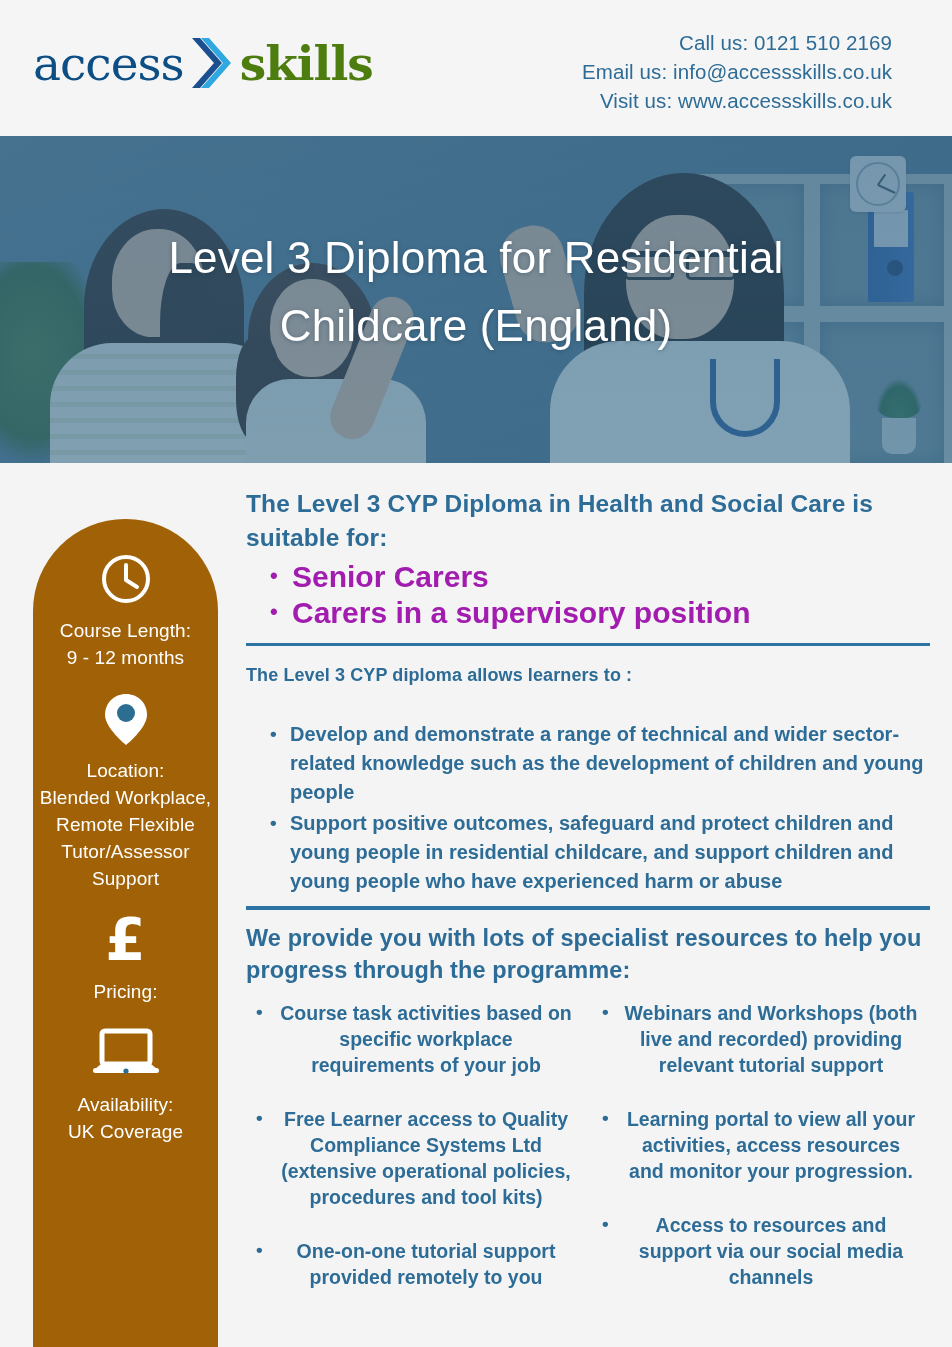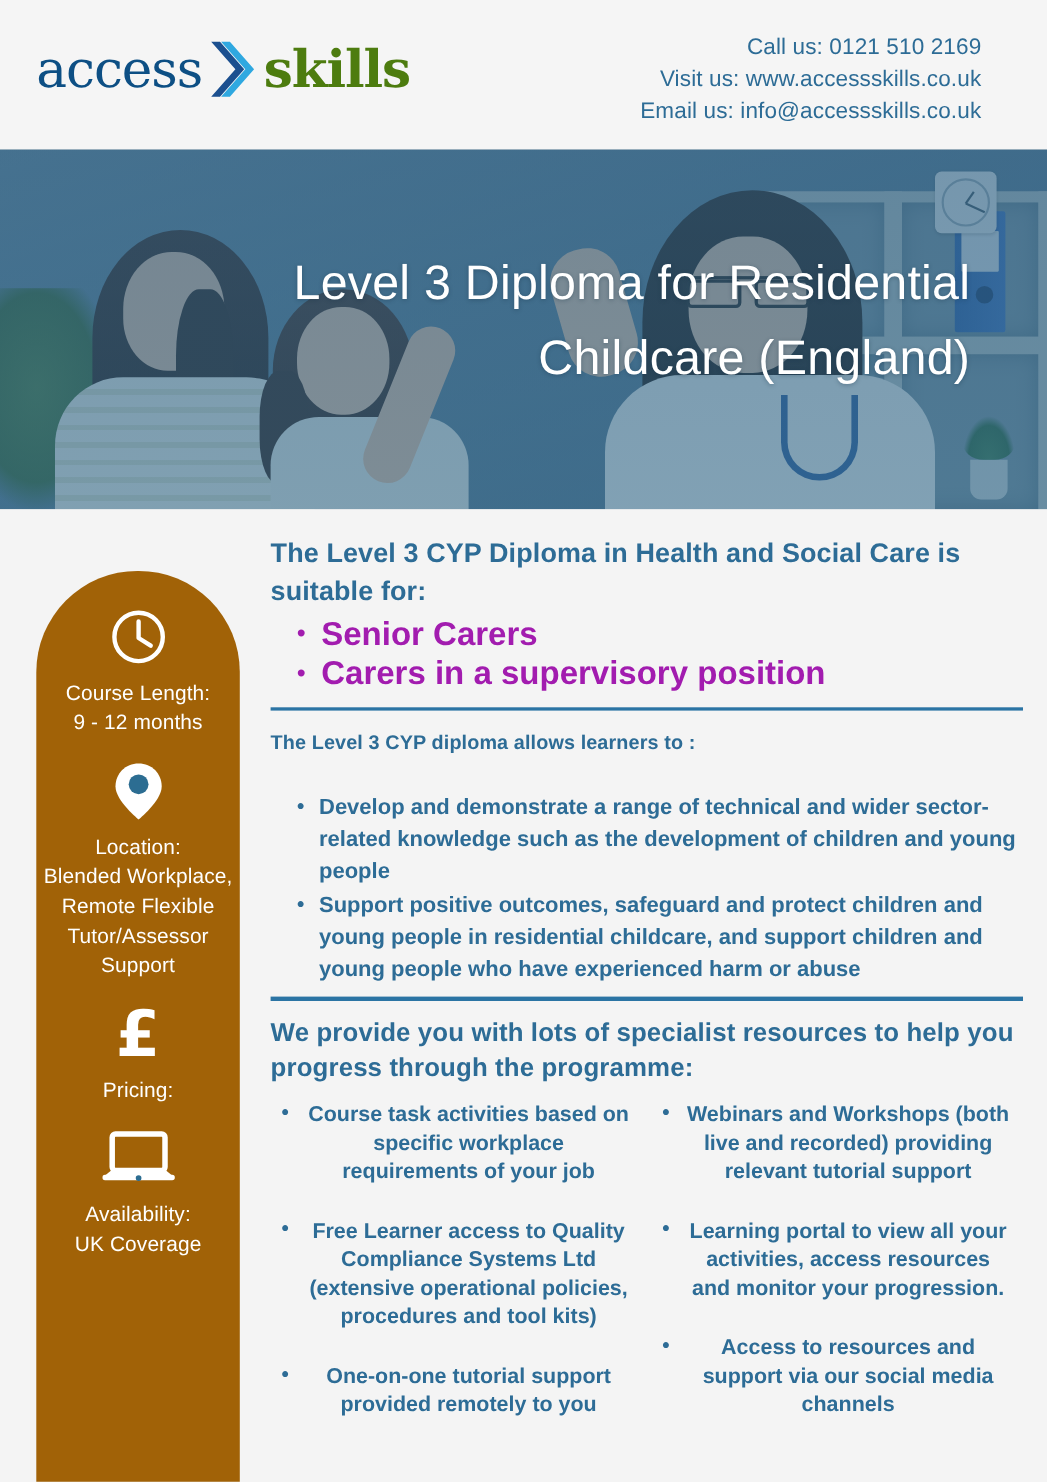--- a/index.html
+++ b/index.html
@@ -240,21 +240,21 @@
     transform:rotate(-16deg);
     background:#ecc8ae;
   }
   .hero-overlay {
     position:absolute; inset:0;
     background:linear-gradient(180deg,rgba(46,96,131,.62) 0%,rgba(46,100,134,.58) 100%);
   }
   .hero-title {
     position:absolute;
     left:0; right:0; top:88px;
-    text-align:right;
+    text-align:center;
     color:#ffffff;
     font-size:44px;
     font-weight:400;
     line-height:68px;
     letter-spacing:0.2px;
     padding:0 70px;
     text-shadow:0 1px 4px rgba(20,45,65,.35);
   }
 
   
@@ -392,22 +392,22 @@
     <span class="logo-chevron">
       <svg width="46" height="54" viewBox="0 0 46 54">
         <path d="M4 2 L26 27 L4 52 L12 52 L34 27 L12 2 Z" fill="#1b4f8f"></path>
         <path d="M13 2 L35 27 L13 52 L21 52 L43 27 L21 2 Z" fill="#2fa8e0"></path>
       </svg>
     </span>
     <span class="logo-skills">skills</span>
   </div>
   <div class="contact">
     <div>Call us: 0121 510 2169</div>
+    <div>Email us: info@accessskills.co.uk</div>
     <div>Visit us: www.accessskills.co.uk</div>
-    <div>Email us: info@accessskills.co.uk</div>
   </div>
 </div>
 
 <div class="hero">
   <div class="hero-photo">
     <div class="hero-wall"></div>
 
     <div class="shelf-unit">
       <div class="shelf-cell" style="left:8px;  top:10px;  width:104px; height:122px;"></div>
       <div class="shelf-cell" style="left:128px;top:10px;  width:124px; height:122px;"></div>

